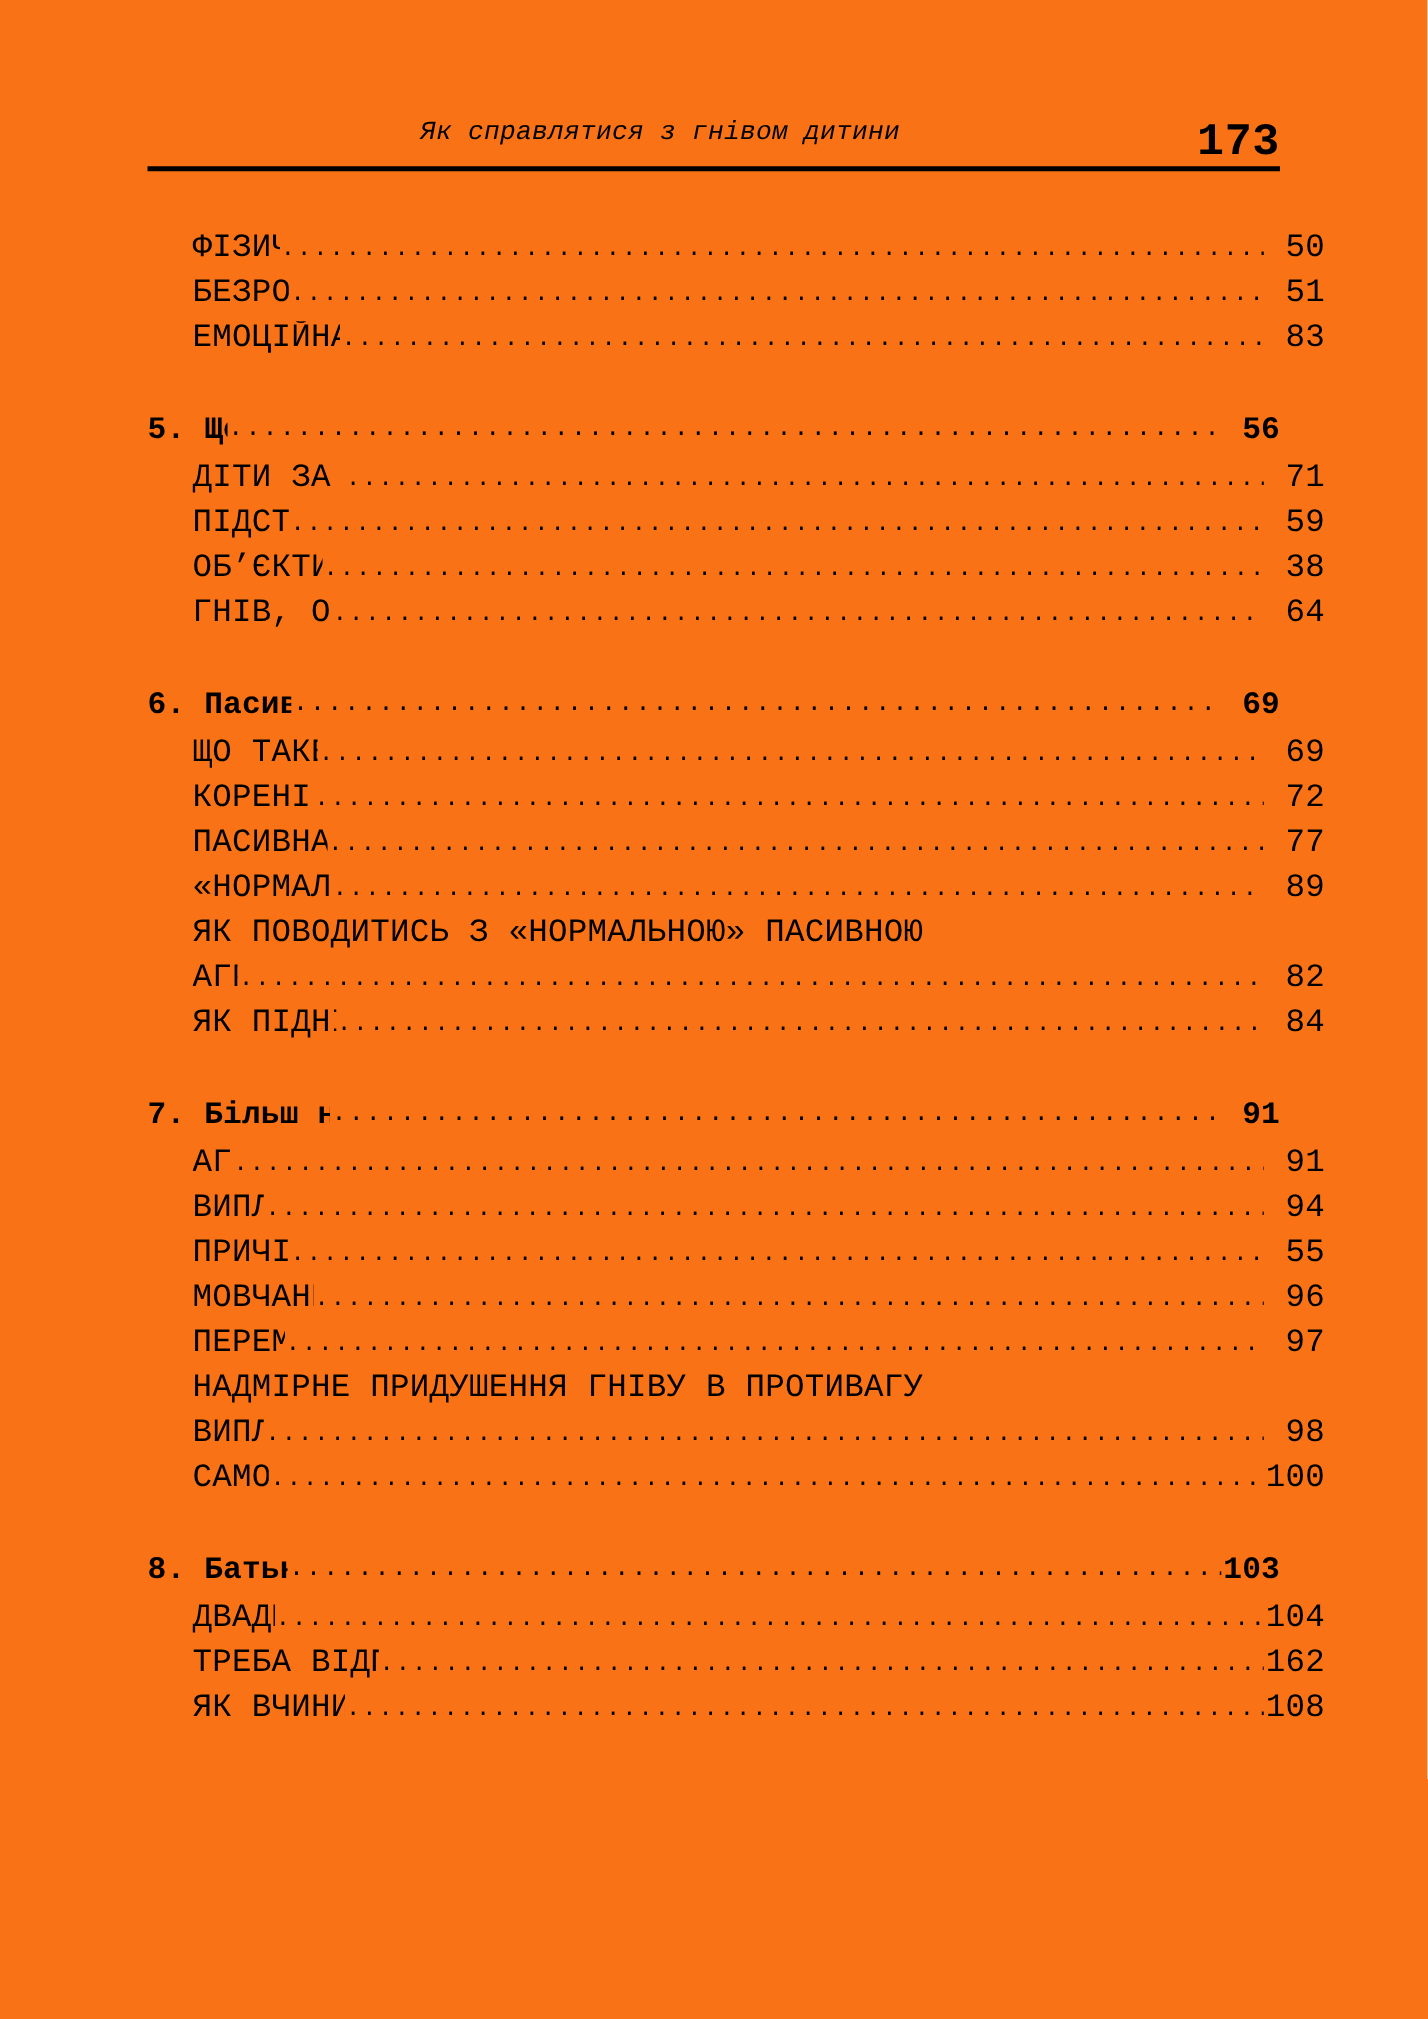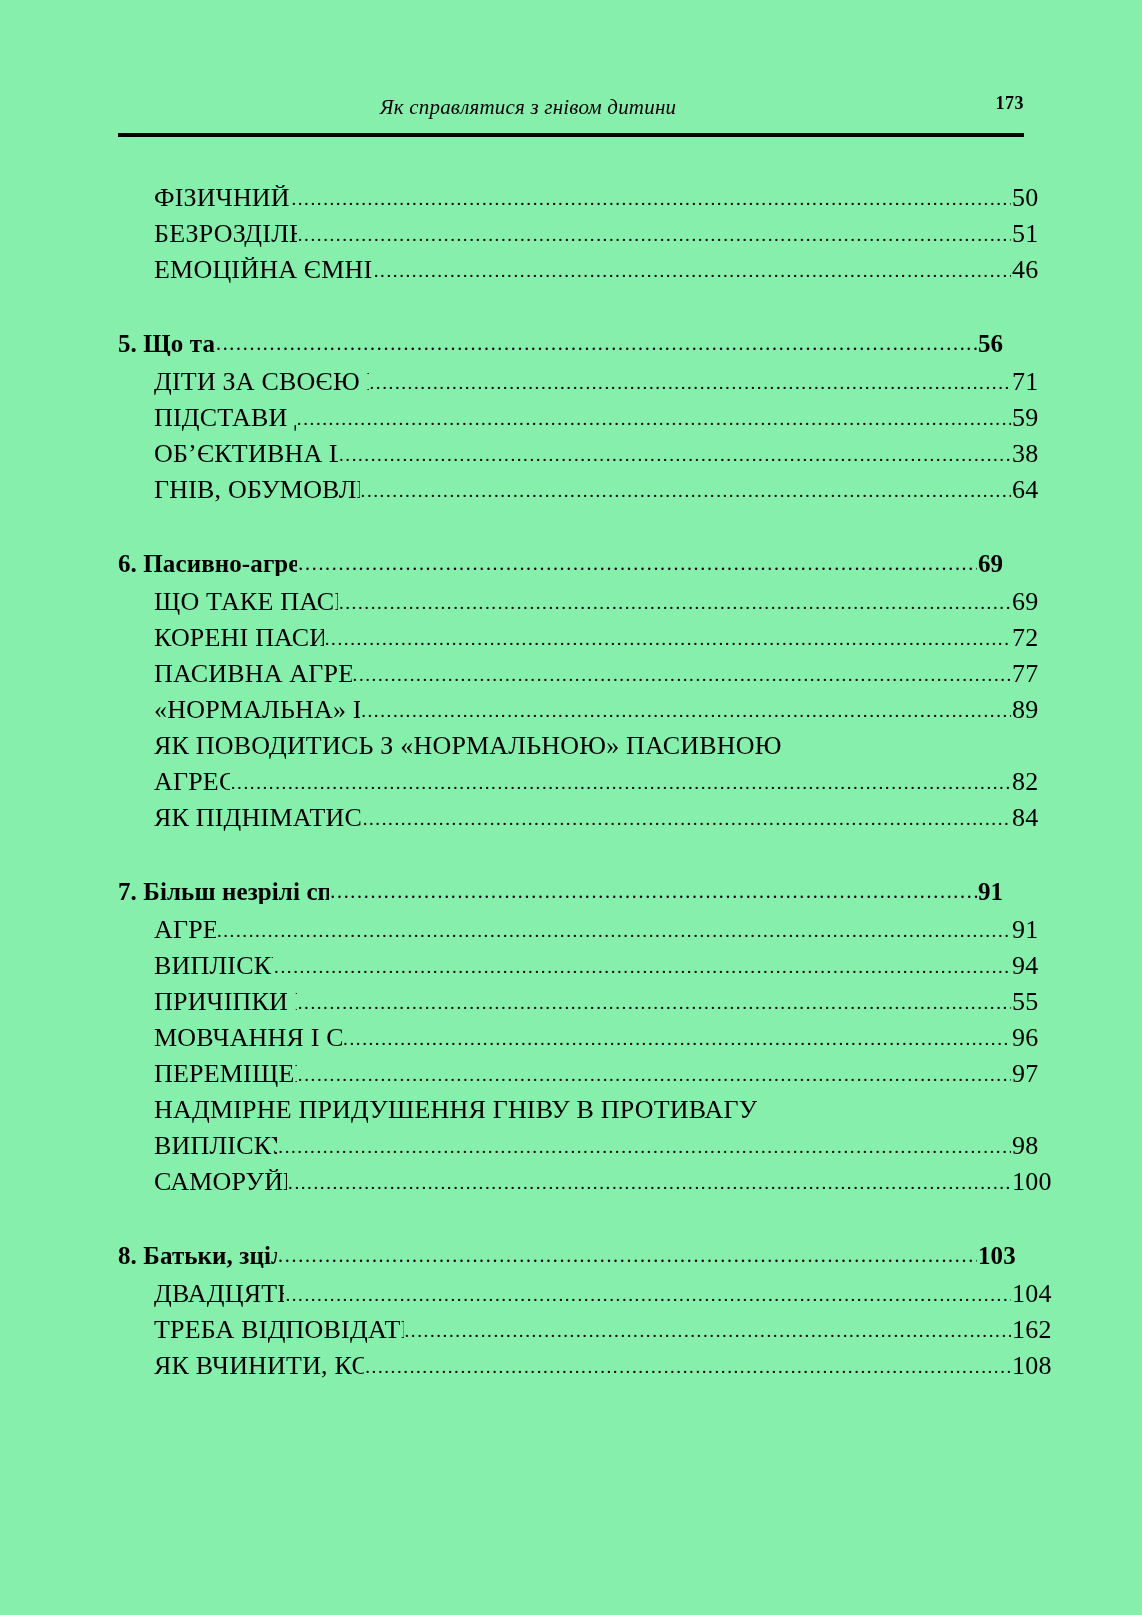--- a/index.html
+++ b/index.html
@@ -4,24 +4,24 @@
 <style>
   html, body {
     margin: 0;
     padding: 0;
     background: #ffffff;
   }
   .page {
     position: relative;
     width: 1142px;
     height: 1615px;
-    background: #86efac;
+    background: #f97316;
     margin: 0 auto;
     overflow: hidden;
-    font-family: Liberation Serif, serif;
+    font-family: Liberation Mono, monospace;
     color: #000000;
   }
 
   
   .running-head {
     position: absolute;
     left: 118px;
     top: 95px;
     width: 906px;
     height: 38px;
@@ -35,21 +35,21 @@
     font-style: italic;
     font-size: 21px;
     letter-spacing: 0.2px;
     white-space: nowrap;
   }
   .running-head-folio {
     position: absolute;
     right: 0;
     top: -2px;
     font-weight: bold;
-    font-size: 18px;
+    font-size: 36px;
     letter-spacing: 0.5px;
     margin-left: 16px;
   }
   .head-rule {
     position: absolute;
     left: 118px;
     top: 133px;
     width: 906px;
     height: 4px;
     background: #000000;
@@ -92,21 +92,21 @@
     white-space: nowrap;
     margin: 0 1px;
     position: relative;
     top: -1px;
     font-size: 19px;
     letter-spacing: 1.6px;
     color: #000000;
   }
   .entry-page {
     flex: 0 0 auto;
-    text-align: left;
+    text-align: right;
     white-space: nowrap;
   }
 
   
   .entry.chapter {
     font-weight: bold;
     margin-bottom: 13px;
   }
   .entry.chapter .entry-label,
   .entry.chapter .entry-page {
@@ -159,21 +159,21 @@
           <span class="entry-page">50</span>
         </div>
         <div class="entry sub">
           <span class="entry-label">БЕЗРОЗДІЛЬНА УВАГА</span>
           <span class="entry-leader">............................................................................................................................................................................................................................</span>
           <span class="entry-page">51</span>
         </div>
         <div class="entry sub">
           <span class="entry-label">ЕМОЦІЙНА ЄМНІСТЬ ВАШОЇ ДИТИНИ</span>
           <span class="entry-leader">............................................................................................................................................................................................................................</span>
-          <span class="entry-page">46</span>
+          <span class="entry-page">83</span>
         </div>
       </div>
       <div class="toc-group">
         <div class="entry chapter">
           <span class="entry-label">5. Що таке гнів?</span>
           <span class="entry-leader">............................................................................................................................................................................................................................</span>
           <span class="entry-page">56</span>
         </div>
         <div class="entry sub">
           <span class="entry-label">ДІТИ ЗА СВОЄЮ ПРИРОДОЮ НЕЗРІЛІ</span>

